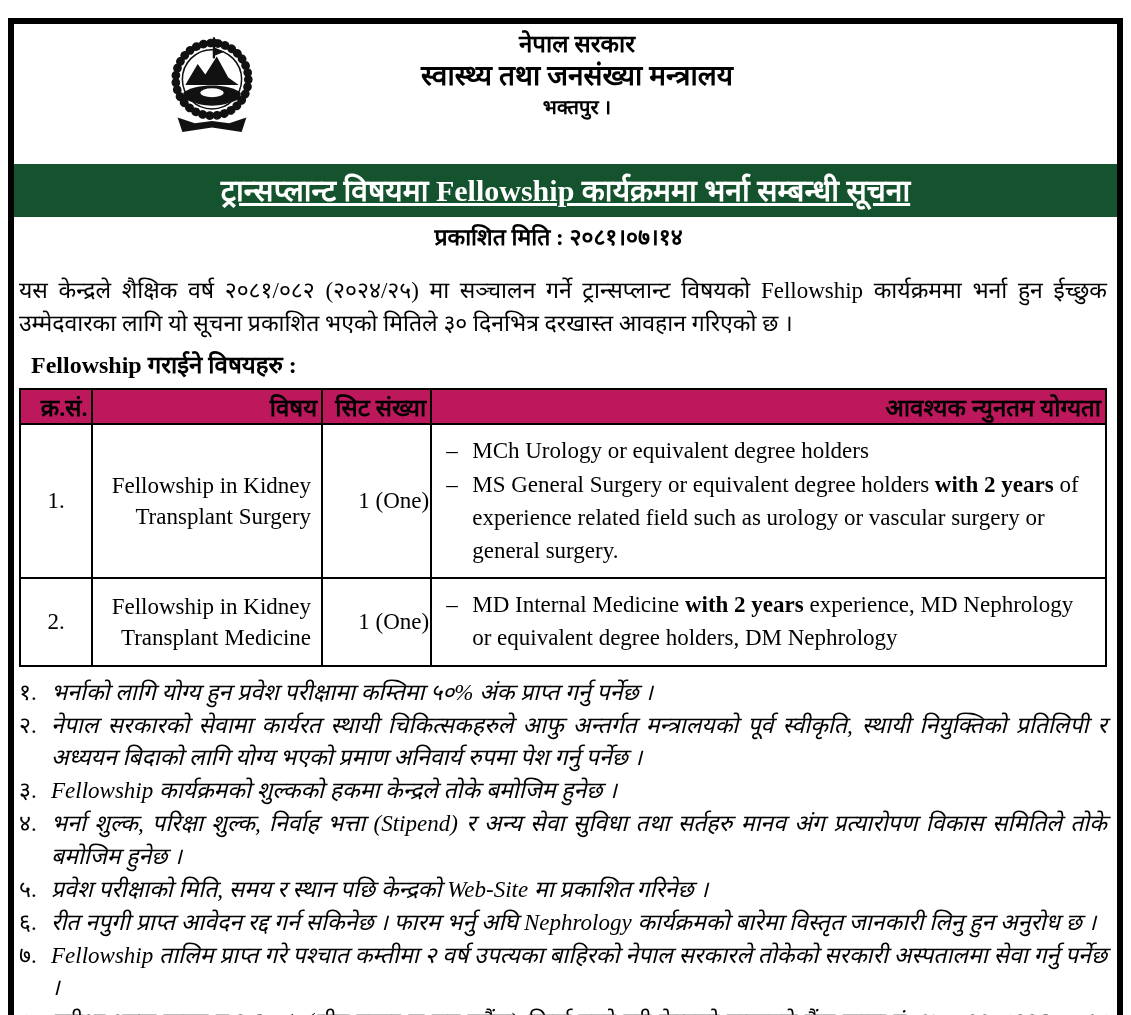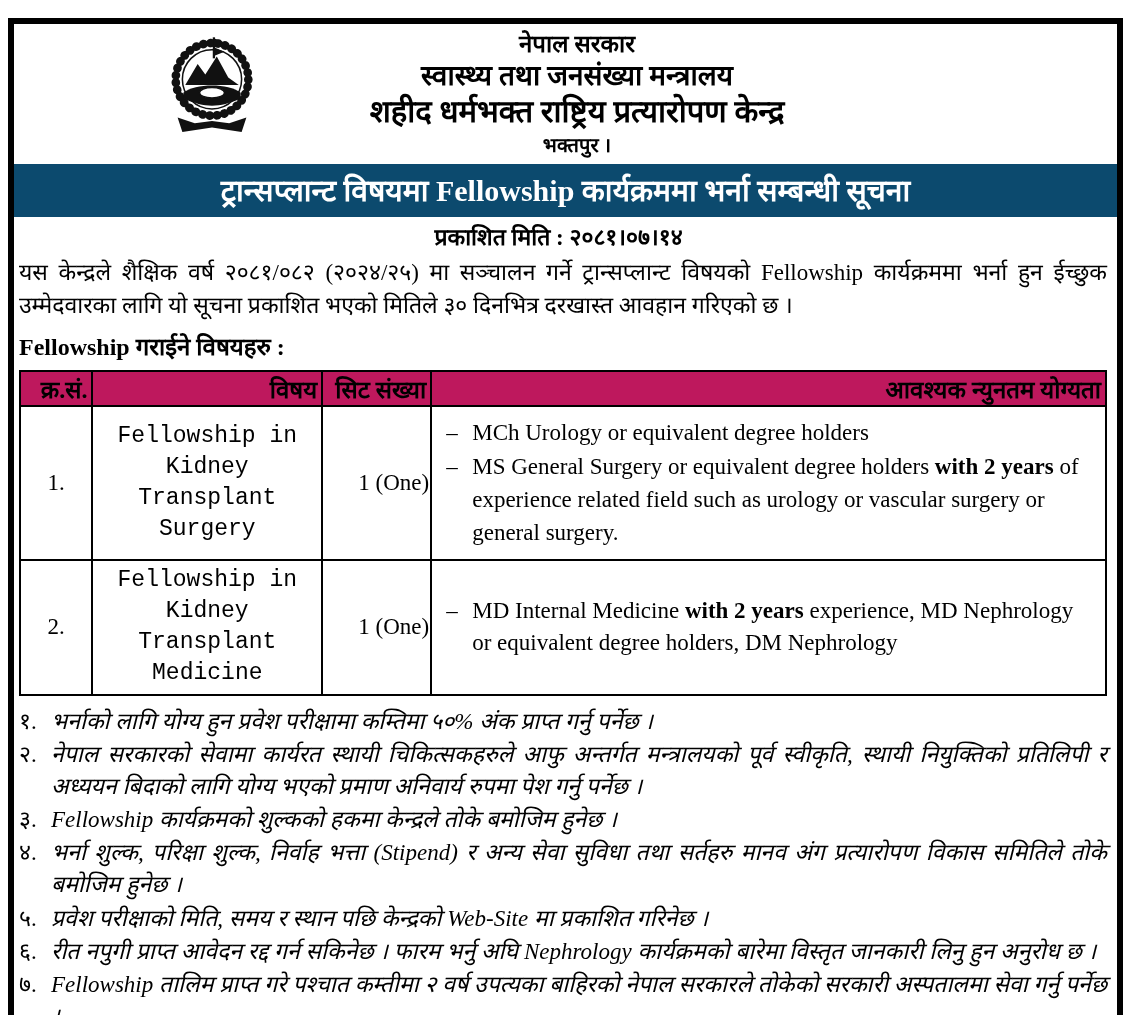--- a/index.html
+++ b/index.html
@@ -31,45 +31,46 @@
     left: 132px; top: 4px;
     width: 86px; height: 118px;
   }
   .header-text { text-align: center; line-height: 1.22; }
   .gov-line      { font-size: 24px; font-weight: bold; }
   .ministry-line { font-size: 28px; font-weight: bold; }
   .center-line   { font-size: 31px; font-weight: bold; }
   .location-line { font-size: 20px; font-weight: bold; margin-top: 2px; }
   
   .title-bar {
-    background: #0c4a6e;
+    background: #14532d;
     color: #fff;
     text-align: center;
     font-size: 30px;
     font-weight: bold;
     padding: 5px 0 7px 0;
+    text-decoration: underline;
   }
   .pub-date {
     text-align: center;
     font-size: 23px;
     font-weight: bold;
     padding: 3px 14px 2px 0;
   }
   
   .inner { padding: 0 10px 0 5px; }
   .intro {
     font-size: 23px;
     line-height: 1.45;
     text-align: justify;
-    margin: 2px 0 6px 0;
+    margin: 20px 0 6px 0;
   }
   .table-heading {
     font-size: 24px;
     font-weight: bold;
-    margin: 4px 0 8px 0;
+    margin: 4px 0 8px 12px;
   }
   
   table.subjects {
     width: 100%;
     border-collapse: collapse;
     table-layout: fixed;
   }
   table.subjects th, table.subjects td {
     border: 2px solid #000;
     vertical-align: middle;
@@ -79,21 +80,21 @@
     font-size: 24px;
     font-weight: bold;
     padding: 0 4px;
     text-align: right;
   }
   table.subjects th:nth-child(1), td.cell-sn      { width: 6%; }
   table.subjects th:nth-child(2), td.cell-subject { width: 21%; }
   table.subjects th:nth-child(3), td.cell-seats   { width: 9.5%; }
   table.subjects th:nth-child(4), td.cell-qual    { width: 63.5%; }
   td.cell-sn      { text-align: center; font-size: 23px; }
-  td.cell-subject { text-align: center; font-size: 23px; padding: 4px 10px; line-height: 1.35; font-family: Liberation Mono, monospace; }
+  td.cell-subject { text-align: right; font-size: 23px; padding: 4px 10px; line-height: 1.35; }
   td.cell-seats   { text-align: right; font-size: 23px; }
   td.cell-qual    { padding: 8px 6px 8px 14px; font-size: 23px; vertical-align: middle; }
   .qual-item { display: flex; line-height: 1.42; margin: 2px 0; }
   .qual-dash { width: 26px; flex: none; }
   .qual-text { flex: 1; padding-right: 4px; }
   
   .notes { margin-top: 10px; }
   .note {
     display: flex;
     font-size: 23px;
@@ -124,21 +125,20 @@
         <path d="M15 66 C28 56 62 56 75 66 L75 72 C52 82 38 82 15 72 Z" fill="#111"></path>
 
         <ellipse cx="45" cy="66" rx="13" ry="5.5" fill="#fff" stroke="#111" stroke-width="1.4"></ellipse>
 
         <path d="M9 92 L27 98 L45 95.5 L63 98 L81 92 L76 107 L45 102.5 L14 107 Z" fill="#111"></path>
       </svg>
     </div>
     <div class="header-text">
       <div class="gov-line">नेपाल सरकार</div>
       <div class="ministry-line">स्वास्थ्य तथा जनसंख्या मन्त्रालय</div>
-      <div class="center-line">शहीद धर्मभक्त राष्ट्रिय प्रत्यारोपण केन्द्र</div>
       <div class="location-line">भक्तपुर ।</div>
     </div>
   </div>
 
   <div class="title-bar">ट्रान्सप्लान्ट विषयमा Fellowship कार्यक्रममा भर्ना सम्बन्धी सूचना</div>
 
   <div class="pub-date">प्रकाशित मिति : २०८१।०७।१४</div>
 
   <div class="inner">
     <p class="intro">यस केन्द्रले शैक्षिक वर्ष २०८१/०८२ (२०२४/२५) मा सञ्चालन गर्ने ट्रान्सप्लान्ट विषयको Fellowship कार्यक्रममा भर्ना हुन ईच्छुक उम्मेदवारका लागि यो सूचना प्रकाशित भएको मितिले ३० दिनभित्र दरखास्त आवहान गरिएको छ ।</p>

